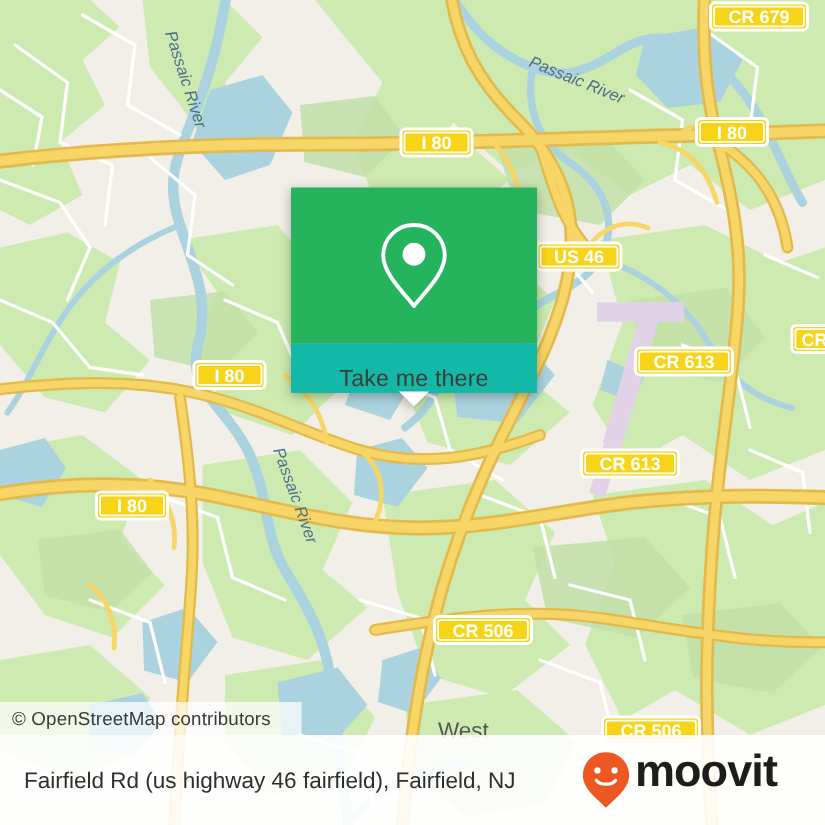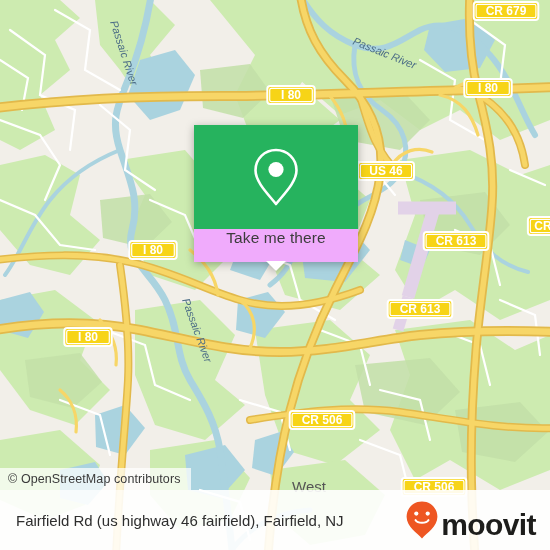--- a/index.html
+++ b/index.html
@@ -28,21 +28,21 @@
     width: 550px;
     height: 550px;
     display: block;
   }
 
   
   .attribution {
     position: absolute;
     left: 0;
     top: 468px;
-    padding: 3px 10px 3px 8px;
+    padding: 3px 20px 3px 8px;
     background: rgba(255,255,255,0.72);
     color: #3a3a3a;
     font-size: 12.5px;
     line-height: 16px;
     letter-spacing: 0.1px;
     white-space: nowrap;
     z-index: 30;
   }
 
   
@@ -57,23 +57,23 @@
   .callout-top {
     height: 104px;
     background: #26b35e;
     display: flex;
     align-items: center;
     justify-content: center;
   }
   .callout-top svg { display: block; }
   .callout-bottom {
     height: 33px;
-    background: #f0abfc;
+    background: #14b8a6;
     display: flex;
-    align-items: flex-start;
+    align-items: flex-end;
     justify-content: center;
   }
   .callout-bottom span {
     font-size: 15.5px;
     color: #3c3c3c;
     letter-spacing: 0.1px;
   }
   .callout-tail {
     position: absolute;
     left: 50%;
@@ -102,23 +102,23 @@
     z-index: 50;
   }
   .footer-address {
     font-size: 15px;
     line-height: 21px;
     color: #2e2e2e;
     max-width: 380px;
   }
   .brand {
     display: flex;
-    align-items: flex-end;
+    align-items: flex-start;
     gap: 2px;
-    margin-right: 2px;
+    margin-right: 20px;
   }
   .brand-word {
     font-size: 30px;
     font-weight: bold;
     color: #1d1d1b;
     letter-spacing: -0.6px;
     line-height: 1;
   }
 </style>
 </head>

